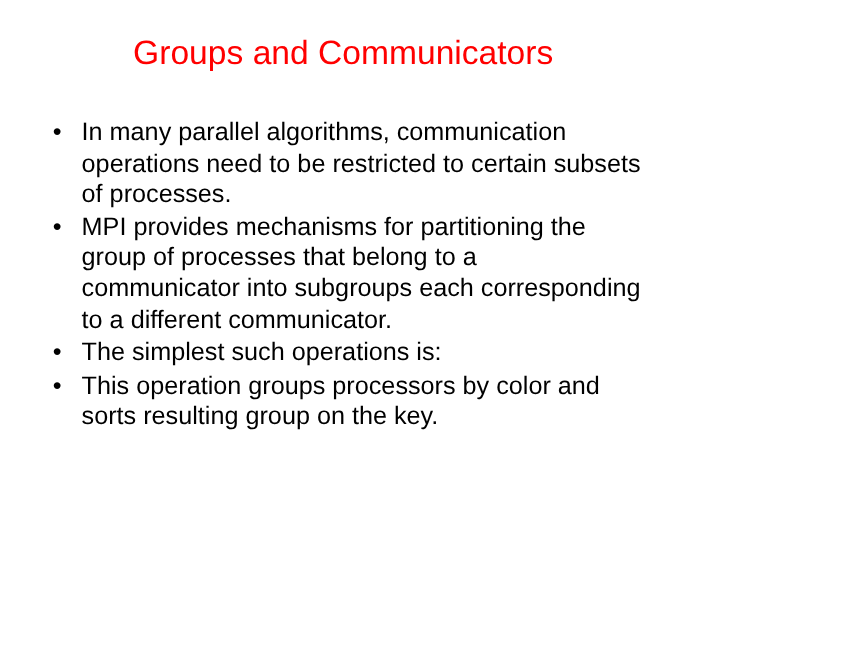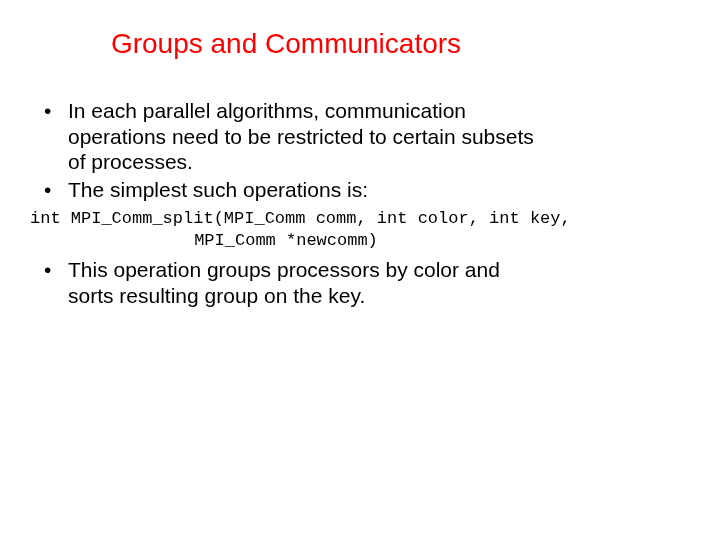--- a/index.html
+++ b/index.html
@@ -52,23 +52,22 @@
     white-space: pre;
   }
 </style>
 </head>
 <body>
 
 <div class="slide">
   <h1 class="title">Groups and Communicators</h1>
 
   <ul class="bullets">
-    <li>In each parallel algorithms, communication operations need to be restricted to certain subsets of processes.</li>
+    <li>In many parallel algorithms, communication operations need to be restricted to certain subsets of processes.</li>
+    <li>MPI provides mechanisms for partitioning the group of processes that belong to a communicator into subgroups each corresponding to a different communicator.</li>
     <li>The simplest such operations is:</li>
   </ul>
 
-  <div class="code-block"><span>int MPI_Comm_split(MPI_Comm comm, int color, int key,</span>
-<span>MPI_Comm *newcomm)</span></div>
 
   <ul class="bullets">
     <li>This operation groups processors by color and sorts resulting group on the key.</li>
   </ul>
 </div>
 
 </body></html>

